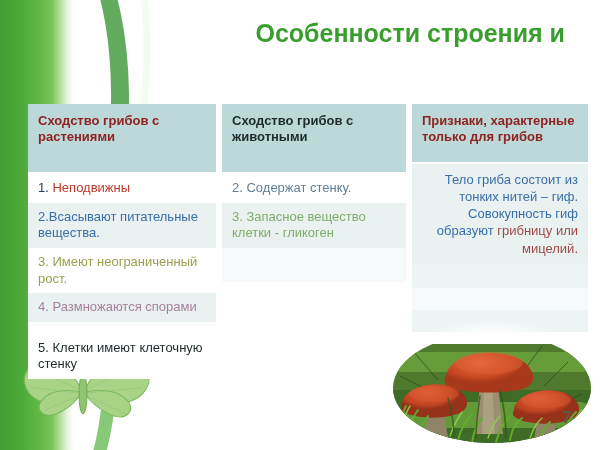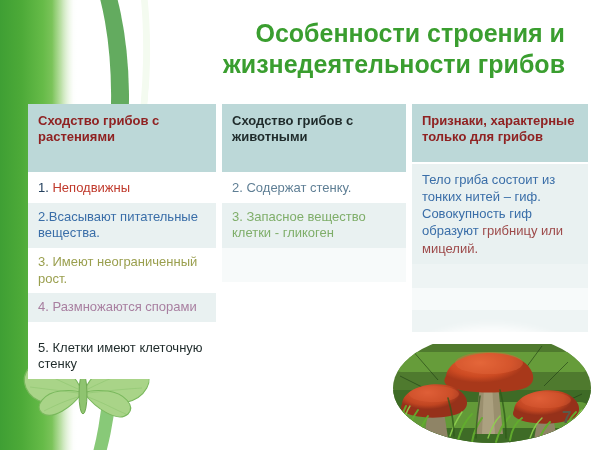--- a/index.html
+++ b/index.html
@@ -57,21 +57,21 @@
   .c-red{color:#c0392b;}
   .c-blue{color:#3a6ea8;}
   .c-olive{color:#9a9f4e;}
   .c-mauve{color:#a87fa0;}
   .c-dark{color:#1f2b2b;}
   .c-slate{color:#5f7f95;}
   .c-green{color:#7fae6a;}
   .num{color:#24405e;}
 
   .para{font-size:13px;line-height:1.32;padding:7px 10px;box-sizing:border-box;
-    background:#e9f1f1;color:#3a6ea8;}
+    background:#e9f1f1;color:#3a6ea8;text-align:right;}
   .para .tail{color:#9d4a4a;}
 
   .filler{background:#eef4f4;}
   .filler2{background:#f7fafa;}
 
   
   .photo{position:absolute;left:392px;top:332px;width:200px;height:112px;
     border-radius:50%;overflow:hidden;
     box-shadow:0 0 10px 6px rgba(255,255,255,.85);}
   .pagenum{position:absolute;left:562px;top:408px;font-size:17px;color:#5a5a4a;font-weight:bold;}
@@ -104,21 +104,20 @@
         <path d="M76 48 C94 46 112 44 130 43"></path>
       <path d="M76 52 C92 58 106 66 114 69"></path>
     </g>
     <ellipse cx="71" cy="49" rx="4" ry="20" fill="#8fc470" stroke="#6fa852" stroke-width="1"></ellipse>
     <path d="M70 30 C66 20 60 14 54 11" stroke="#79b85c" stroke-width="1.2" fill="none"></path>
     <path d="M73 30 C77 20 83 14 89 11" stroke="#79b85c" stroke-width="1.2" fill="none"></path>
   </svg>
 
   <div class="title">
     <div>Особенности строения и</div>
-    <div>жизнедеятельности грибов</div>
   </div>
 
   <div class="table">
 
     <div class="col col1">
       <div class="hcell h-h1">Сходство грибов  с растениями</div>
       <div class="body">
         <div class="cell plain">
           <span class="num">1.</span>
           <span class="c-red">Неподвижны</span>

